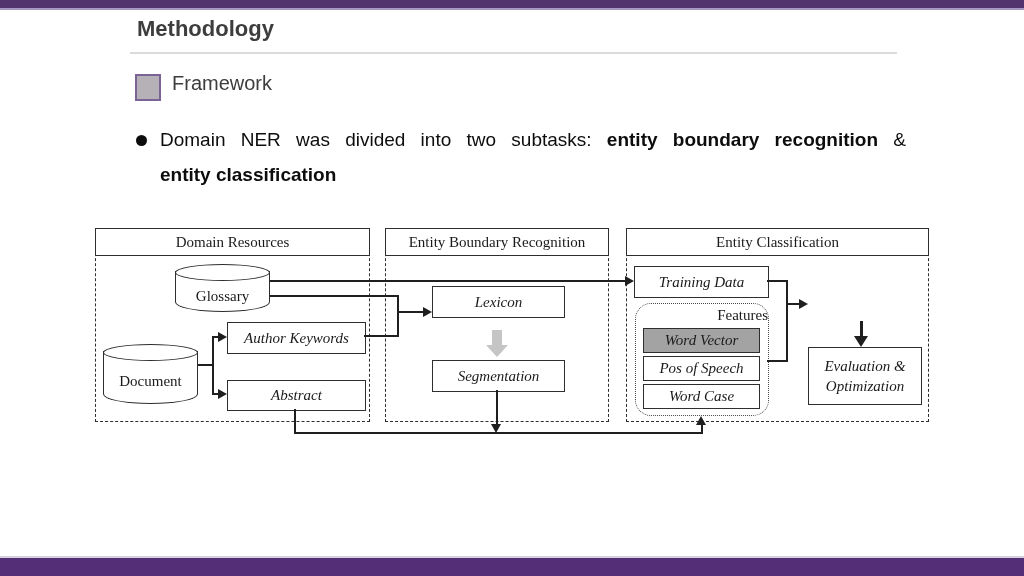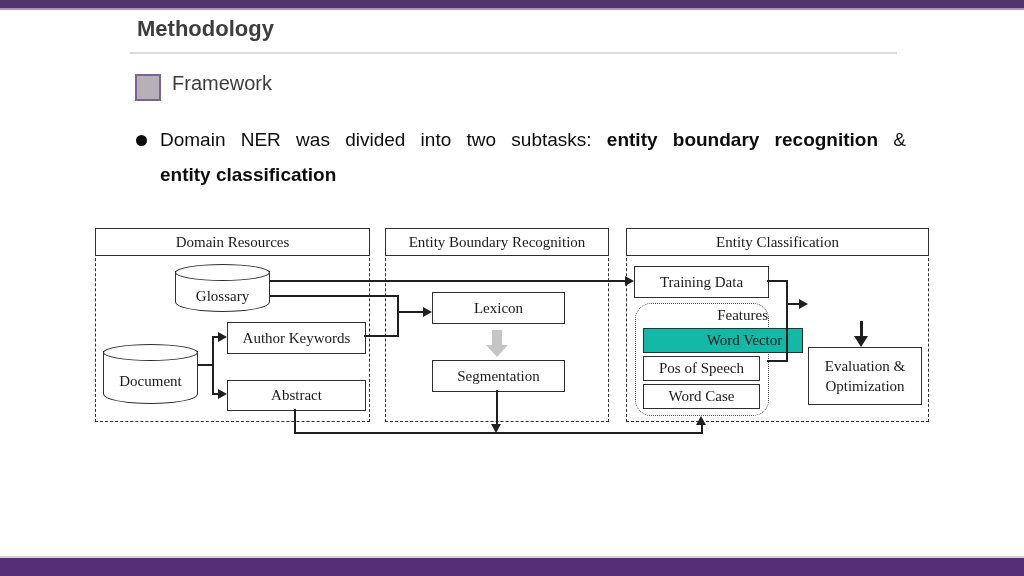--- a/index.html
+++ b/index.html
@@ -24,22 +24,22 @@
   .bullet-l2  { position:absolute; left:160px; top:164px; font-size:19px; color:#0d0d0d; font-weight:700; }
   .b { font-weight:700; }
 
   
   .diagram { position:absolute; left:0; top:0; width:1024px; height:576px;
              font-family:"Liberation Serif", serif; color:#1a1a1a; }
   .dashed-box { position:absolute; border:1.6px dashed #2e2e2e; background:transparent; }
   .title-box  { position:absolute; border:1.6px solid #2e2e2e; background:#fff;
                 display:flex; align-items:center; justify-content:center; font-size:15px; }
   .node       { position:absolute; border:1.6px solid #2e2e2e; background:#fff;
-                display:flex; align-items:center; justify-content:center; font-size:15px; text-align:center; }
-  .node.gray  { background:#14b8a6;padding-left:43px; }
+                display:flex; align-items:center; justify-content:center; font-size:15px; text-align:center;font-style:italic; }
+  .node.gray  { background:#a3a3a3; }
   .features-box { position:absolute; border:1.6px dotted #4a4a4a; border-radius:16px; background:#fff; }
   .features-label { position:absolute; width:100%; text-align:right; top:3px; font-size:15px; }
   .line  { position:absolute; background:#1f1f1f; }
   .ah-r  { position:absolute; width:0; height:0;
            border-top:5px solid transparent; border-bottom:5px solid transparent; border-left:9px solid #1f1f1f; }
   .ah-d  { position:absolute; width:0; height:0;
            border-left:5px solid transparent; border-right:5px solid transparent; border-top:9px solid #1f1f1f; }
   .ah-u  { position:absolute; width:0; height:0;
            border-left:5px solid transparent; border-right:5px solid transparent; border-bottom:9px solid #1f1f1f; }
   .ah-d.big { border-left:7px solid transparent; border-right:7px solid transparent; border-top:11px solid #1f1f1f; }
@@ -93,21 +93,21 @@
       <div class="cyl-body"></div>
       <div class="cyl-label" style="bottom:14px">Document</div>
     </div>
 
     <div class="node" style="left:227px;top:322px;width:137px;height:30px">Author Keywords</div>
     <div class="node" style="left:227px;top:380px;width:137px;height:29px">Abstract</div>
 
     <div class="dashed-box" style="left:385px;top:228px;width:222px;height:192px"></div>
     <div class="title-box" style="left:385px;top:228px;width:222px;height:26px">Entity Boundary Recognition</div>
 
-    <div class="node" style="left:432px;top:292px;width:131px;height:30px">Lexicon</div>
+    <div class="node" style="left:432px;top:286px;width:131px;height:30px">Lexicon</div>
     <div class="node" style="left:432px;top:360px;width:131px;height:30px">Segmentation</div>
 
     <div class="garrow-stem" style="left:492px;top:330px;width:10px;height:15px"></div>
     <div class="garrow-head" style="left:486px;top:345px"></div>
 
     <div class="dashed-box" style="left:626px;top:228px;width:301px;height:192px"></div>
     <div class="title-box" style="left:626px;top:228px;width:301px;height:26px">Entity Classification</div>
 
     <div class="node" style="left:634px;top:266px;width:133px;height:30px">Training Data</div>
 

